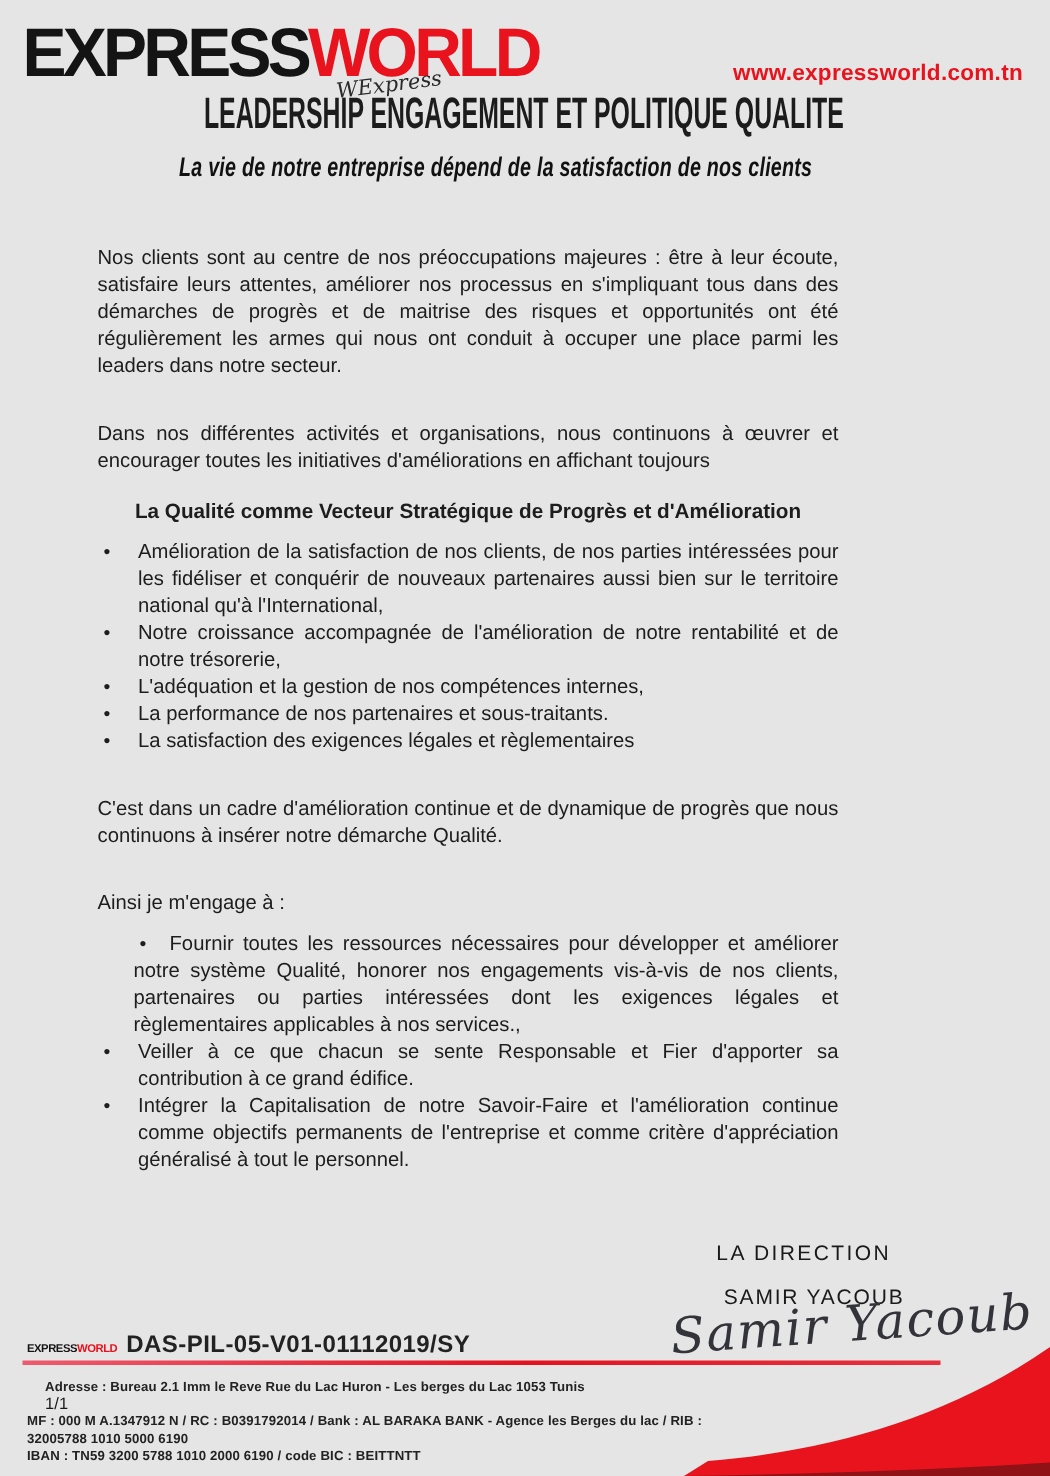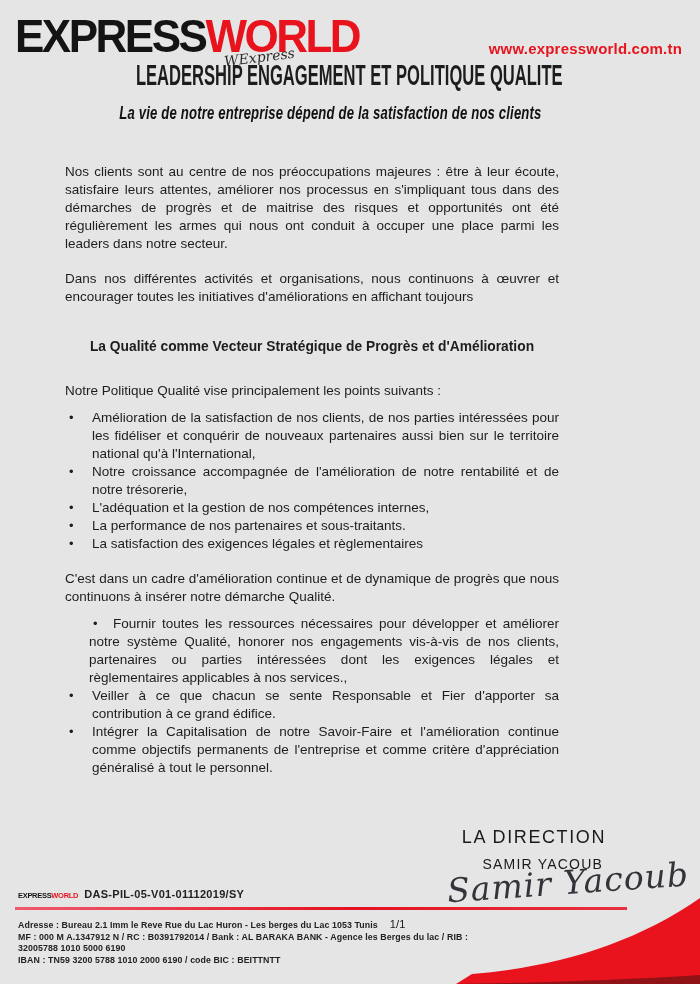--- a/index.html
+++ b/index.html
@@ -23,51 +23,51 @@
   .doc-title { position:absolute; left:0; right:25px; top:62px; text-align:center;margin-left:23px; }
   .doc-title span { display:inline-block; font-weight:bold; font-size:23px;
           transform:scale(0.72,1.28); transform-origin:center; letter-spacing:0px; color:#1c1c1c; }
   .doc-subtitle { position:absolute; left:0; right:40px; top:104px; text-align:center;text-decoration:underline; }
   .doc-subtitle span { display:inline-block; font-weight:bold; font-style:italic; font-size:16px;
           transform:scale(0.82,1.12); transform-origin:center; letter-spacing:0.2px; color:#111; }
 
   
   .body-col { position:absolute; left:65px; top:163px; width:494px;
           font-size:13.5px; line-height:18px; text-align:justify; color:#1d1d1d; }
-  .para { margin-top:17px; }
+  .para { margin-top:27px; }
   .para.first { margin-top:0; }
-  .mid-heading { margin-top:32px; text-align:center; font-weight:bold; font-size:13.8px; }
+  .mid-heading { margin-top:16px; text-align:center; font-weight:bold; font-size:13.8px; }
   .lead-in { margin-top:26px; text-align:left; }
   ul.blist { list-style:none; margin-top:9px; }
   ul.blist li { display:flex; }
   .bullet { width:27px; flex:0 0 27px; padding-left:4px; font-size:13px; }
   .li-text { flex:1; text-align:justify; }
   .flat-bullet-para { margin-top:9px;margin-left:24px; }
   .bullet-inline { display:inline-block; width:24px; padding-left:4px; font-size:13px; }
 
   
-  .direction { position:absolute; right:94px; top:827px; font-size:18px;
+  .direction { position:absolute; right:106px; top:827px; font-size:14px;
           letter-spacing:1.6px; color:#1a1a1a; }
   .sig-name { position:absolute; right:97px; top:856px; font-size:14px;
           letter-spacing:1.2px; color:#1a1a1a; }
   .sig-script { position:absolute; left:447px; top:864px; width:210px; text-align:center;
           font-family:"DejaVu Serif", serif; font-style:italic; font-size:33px;
           color:#33333a; transform:rotate(-4deg); letter-spacing:1px; font-weight:300;
           z-index:5; white-space:nowrap; }
 
   
   .footer-ref { position:absolute; left:18px; top:888px; display:flex; align-items:baseline; }
   .mini-logo { font-size:7.5px; font-weight:bold; letter-spacing:-0.3px; margin-right:6px; }
   .mini-logo .p1 { color:#141414; } .mini-logo .p2 { color:#e8131d; }
-  .doc-ref { font-size:11px; font-weight:bold; letter-spacing:0.3px; color:#222; }
+  .doc-ref { font-size:16px; font-weight:bold; letter-spacing:0.3px; color:#222; }
   .footer-line { position:absolute; left:15px; top:907px; width:612px; height:2.5px;
           background:linear-gradient(90deg,#ef5a6e,#e41220 55%,#e8313f); z-index:2; }
   .footer-info { position:absolute; left:18px; top:919px; width:470px;
           font-size:8.8px; font-weight:bold; line-height:11.6px; color:#222; letter-spacing:0.1px; }
-  .addr-row { display:flex; align-items:baseline; }
+  .addr-row { display:flex; align-items:baseline;flex-direction:column; }
   .page-num { font-size:11px; font-weight:normal; color:#1a1a1a; margin-left:12px; }
   .swoosh { position:absolute; right:0; bottom:0; width:280px; height:92px; z-index:1; }
 </style>
 </head>
 <body>
 
 <div class="page">
 
   <div class="logo">
     <span class="p1">EXPRESS</span><span class="p2">WORLD</span>
@@ -79,21 +79,20 @@
     <span>LEADERSHIP ENGAGEMENT ET POLITIQUE QUALITE</span>
   </div>
   <div class="doc-subtitle">
     <span>La vie de notre entreprise dépend de la satisfaction de nos clients</span>
   </div>
 
   <div class="body-col">
     <p class="para first">Nos clients sont au centre de nos préoccupations majeures : être à leur écoute, satisfaire leurs attentes, améliorer nos processus en s'impliquant tous dans des démarches de progrès et de maitrise des risques et opportunités ont été régulièrement les armes qui nous ont conduit à occuper une place parmi les leaders dans notre secteur.</p>
     <p class="para">Dans nos différentes activités et organisations, nous continuons à œuvrer et encourager toutes les initiatives d'améliorations en affichant toujours</p>
     <p class="mid-heading">La Qualité comme Vecteur Stratégique de Progrès et d'Amélioration</p>
-    <p class="para lead-in">Notre Politique Qualité vise principalement les points suivants :</p>
 
     <ul class="blist">
       <li>
         <span class="bullet">•</span>
         <span class="li-text">Amélioration de la satisfaction de nos clients, de nos parties intéressées pour les fidéliser et conquérir de nouveaux partenaires aussi bien sur le territoire national qu'à l'International,</span>
       </li>
       <li>
         <span class="bullet">•</span>
         <span class="li-text">Notre croissance accompagnée de l'amélioration de notre rentabilité et de notre trésorerie,</span>
       </li>
@@ -105,20 +104,21 @@
         <span class="bullet">•</span>
         <span class="li-text">La performance de nos partenaires et sous-traitants.</span>
       </li>
       <li>
         <span class="bullet">•</span>
         <span class="li-text">La satisfaction des exigences légales et règlementaires</span>
       </li>
     </ul>
 
     <p class="para">C'est dans un cadre d'amélioration continue et de dynamique de progrès que nous continuons à insérer notre démarche Qualité.</p>
+    <p class="para">Ainsi je m'engage à :</p>
 
     <p class="flat-bullet-para">
       <span class="bullet-inline">•</span><span>Fournir toutes les ressources nécessaires pour développer et améliorer notre système Qualité, honorer nos engagements vis-à-vis de nos clients, partenaires ou parties intéressées dont les exigences légales et règlementaires applicables à nos services.,</span>
     </p>
     <ul class="blist" style="margin-top:0">
       <li>
         <span class="bullet">•</span>
         <span class="li-text">Veiller à ce que chacun se sente Responsable et Fier d'apporter sa contribution à ce grand édifice.</span>
       </li>
       <li>

